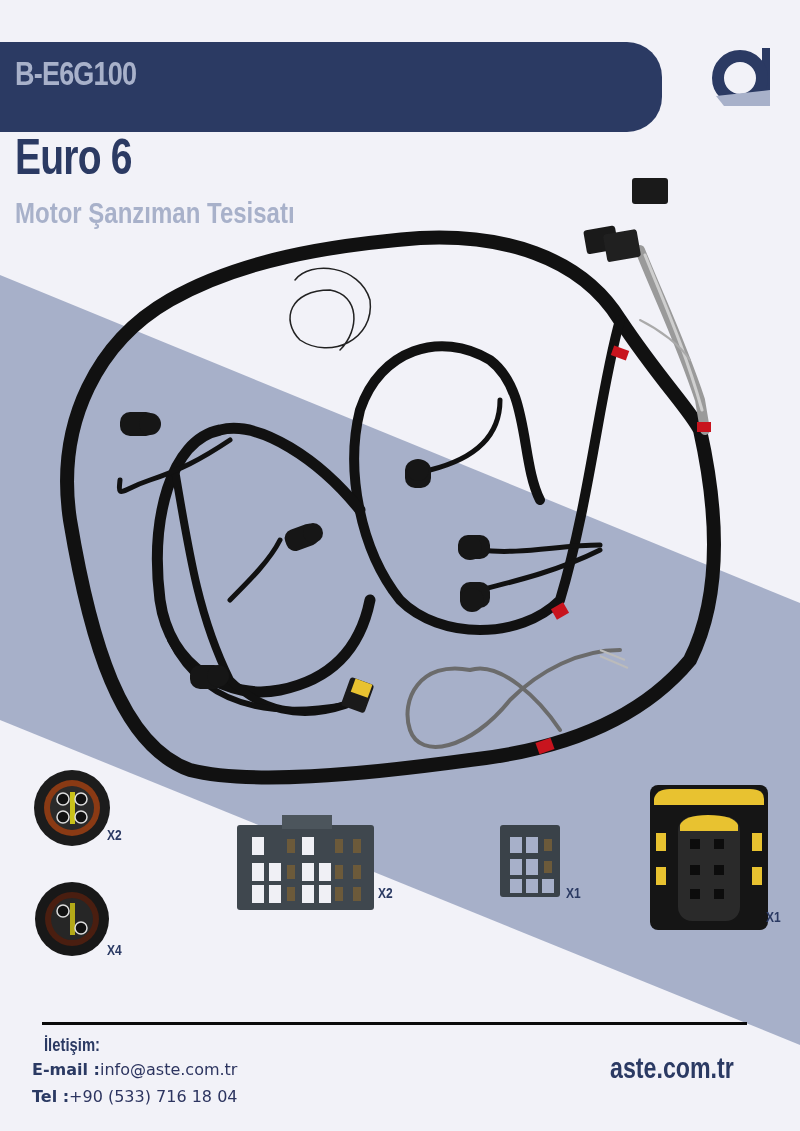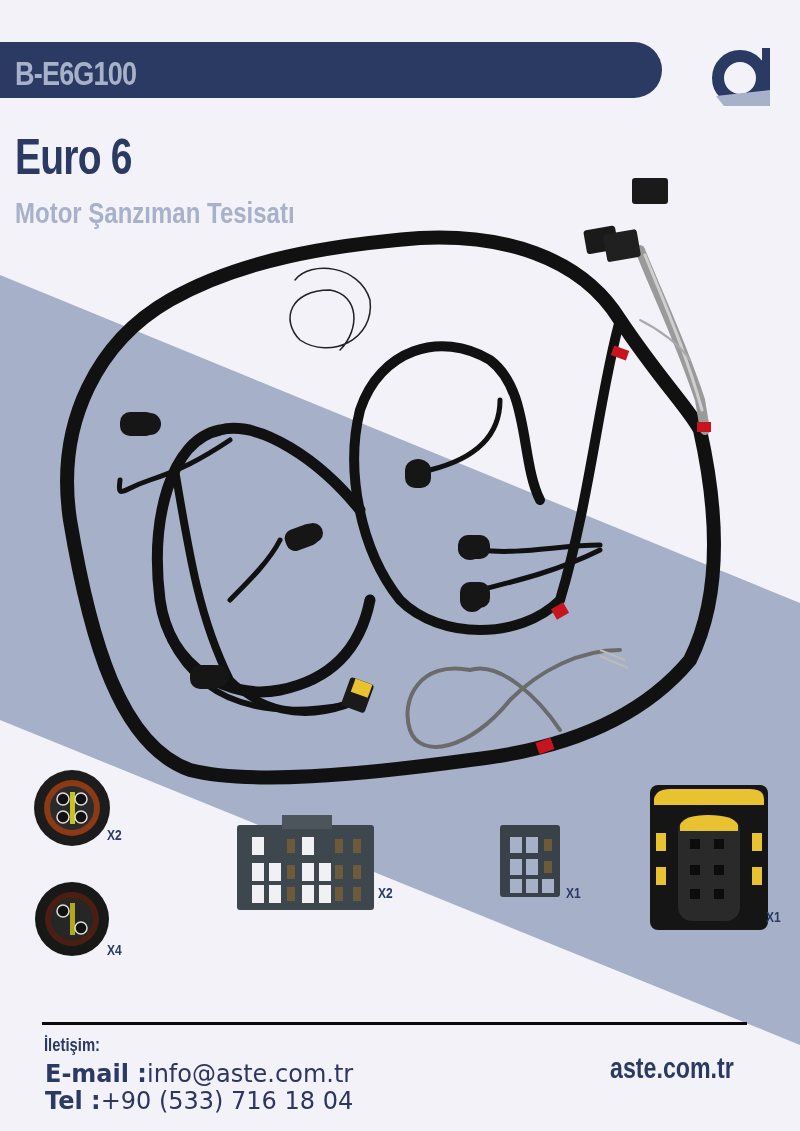--- a/index.html
+++ b/index.html
@@ -7,21 +7,21 @@
     body {
       position: relative;
       background: #f2f2f8;
       font-family: "Liberation Sans", sans-serif;
     }
     .band {
       position: absolute; left: 0; top: 0; width: 800px; height: 1131px;
       z-index: 0;
     }
     .header-bar {
-      position: absolute; left: 0; top: 42px; width: 662px; height: 56px;
+      position: absolute; left: 0; top: 42px; width: 662px; height: 90px;
       background: #2b3a63;
       border-radius: 0 35px 35px 0;
       z-index: 2;
     }
     .product-code {
       position: absolute; left: 15px; top: 13px;
       font-family: "Liberation Sans", sans-serif;
       font-weight: bold; font-size: 33px; letter-spacing: -1px;
       color: #a8b1ca;
       transform: scaleX(0.82); transform-origin: left center;
@@ -51,21 +51,21 @@
     .footer-line {
       position: absolute; left: 42px; top: 1022px; width: 705px; height: 3px;
       background: #0a0a0a; z-index: 4;
     }
     .contact-heading {
       position: absolute; left: 44px; top: 1034px;
       font-weight: bold; font-size: 19px; color: #2b3a63;
       transform: scaleX(0.78); transform-origin: left center; z-index: 4;
     }
     .contact-row {
-      position: absolute; left: 45px; font-size: 24px; color: #2b3a63; z-index: 4;
+      position: absolute; left: 32px; font-size: 16px; color: #2b3a63; z-index: 4;
       font-family: "DejaVu Sans", sans-serif;
     }
     .contact-row .lbl { font-weight: bold; }
     .contact-row .val { font-weight: normal; color: #2d3560; }
     .website {
       position: absolute; left: 610px; top: 1052px;
       font-weight: bold; font-size: 29px; color: #2b3a63;
       transform: scaleX(0.80); transform-origin: left center; z-index: 4;
     }
   </style>

